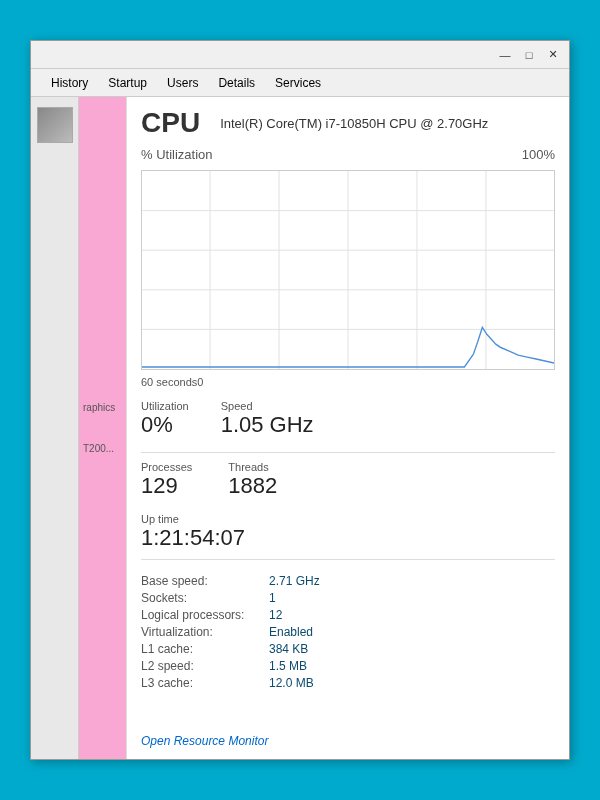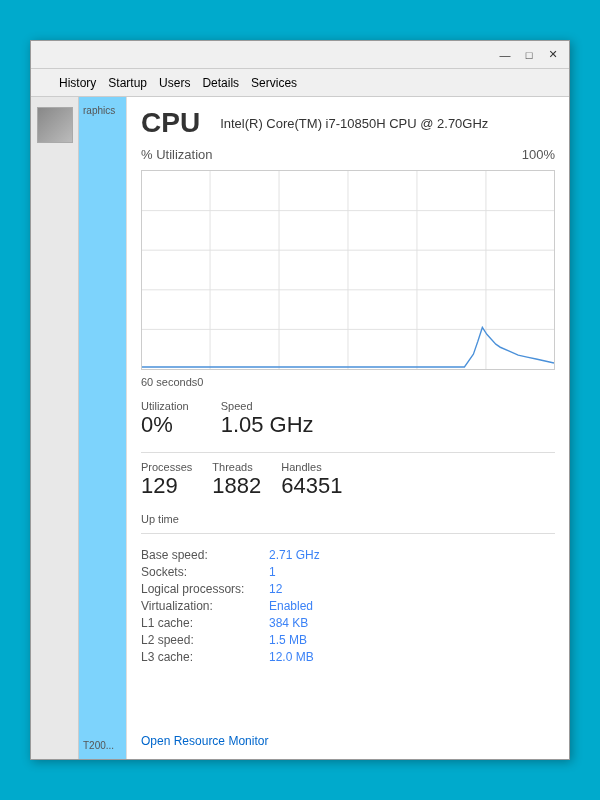--- a/index.html
+++ b/index.html
@@ -50,24 +50,24 @@
       color: #333;
       cursor: pointer;
       background: transparent;
       border: none;
     }
 
     .menu-bar {
       height: 28px;
       display: flex;
       align-items: center;
-      padding: 0 24px;
+      padding: 0 16px;
       background: #f0f0f0;
       border-bottom: 1px solid #ccc;
-      gap: 4px;
+      gap: 12px;
       font-size: 12px;
     }
 
     .menu-item {
       cursor: pointer;
       padding: 2px 4px;
       color: #000;
     }
 
     .content-area {
@@ -192,31 +192,31 @@
       font-size: 12px;
       color: #333;
     }
 
     .info-key {
       min-width: 120px;
       color: #555;
     }
 
     .info-val {
-      color: #3b82f6;
+      color: #0c4a6e;
       font-weight: 400;
     }
 
     .uptime-section {
       margin-top: 8px;
     }
 
     .processes-row {
       display: flex;
-      gap: 20px;
+      gap: 36px;
       margin-bottom: 6px;
     }
 
     .resource-monitor-link {
       margin-top: 12px;
       font-size: 12px;
       color: #0066cc;
       cursor: pointer;
       text-decoration: none;
     }
@@ -247,21 +247,21 @@
     <span class="menu-item">Details</span>
     <span class="menu-item">Services</span>
   </div>
 
   <div class="content-area">
 
     <div class="sidebar">
       <div class="sidebar-thumb"></div>
     </div>
 
-    <div style="width:48px; background:#7dd3fc; border-right:1px solid #ddd; display:flex; flex-direction:column; justify-content:space-between; padding:8px 4px; font-size:10px; color:#555;">
+    <div style="width:48px; background:#f9a8d4; border-right:1px solid #ddd; display:flex; flex-direction:column; justify-content:center; padding:8px 4px; font-size:10px; color:#555;">
       <div style="margin-bottom:30px;">raphics</div>
       <div>T200...</div>
     </div>
 
     <div class="main-panel">
 
       <div class="cpu-header">
         <span class="cpu-title">CPU</span>
         <span class="cpu-model">Intel(R) Core(TM) i7-10850H CPU @ 2.70GHz</span>
       </div>
@@ -309,28 +309,25 @@
 
       <div class="processes-row">
         <div class="stat-group">
           <span class="stat-label">Processes</span>
           <span class="stat-value">129</span>
         </div>
         <div class="stat-group">
           <span class="stat-label">Threads</span>
           <span class="stat-value">1882</span>
         </div>
-        <div class="stat-group">
-          <span class="stat-label">Handles</span>
-          <span class="stat-value">64351</span>
-        </div>
       </div>
 
       <div class="uptime-section">
         <div class="stat-label">Up time</div>
+        <div class="stat-value">1:21:54:07</div>
       </div>
 
       <hr class="divider-line">
 
       <div class="info-section">
         <div class="info-col">
           <div class="info-row">
             <span class="info-key">Base speed:</span>
             <span class="info-val">2.71 GHz</span>
           </div>
@@ -354,18 +351,18 @@
             <span class="info-key">L2 speed:</span>
             <span class="info-val">1.5 MB</span>
           </div>
           <div class="info-row">
             <span class="info-key">L3 cache:</span>
             <span class="info-val">12.0 MB</span>
           </div>
         </div>
       </div>
 
-      <div style="margin-top: auto; padding-top: 16px;">
+      <div style="margin-top: auto; padding-top: 16px; font-style: italic;">
         <a class="resource-monitor-link">Open Resource Monitor</a>
       </div>
     </div>
   </div>
 </div>
 
 </body></html>

